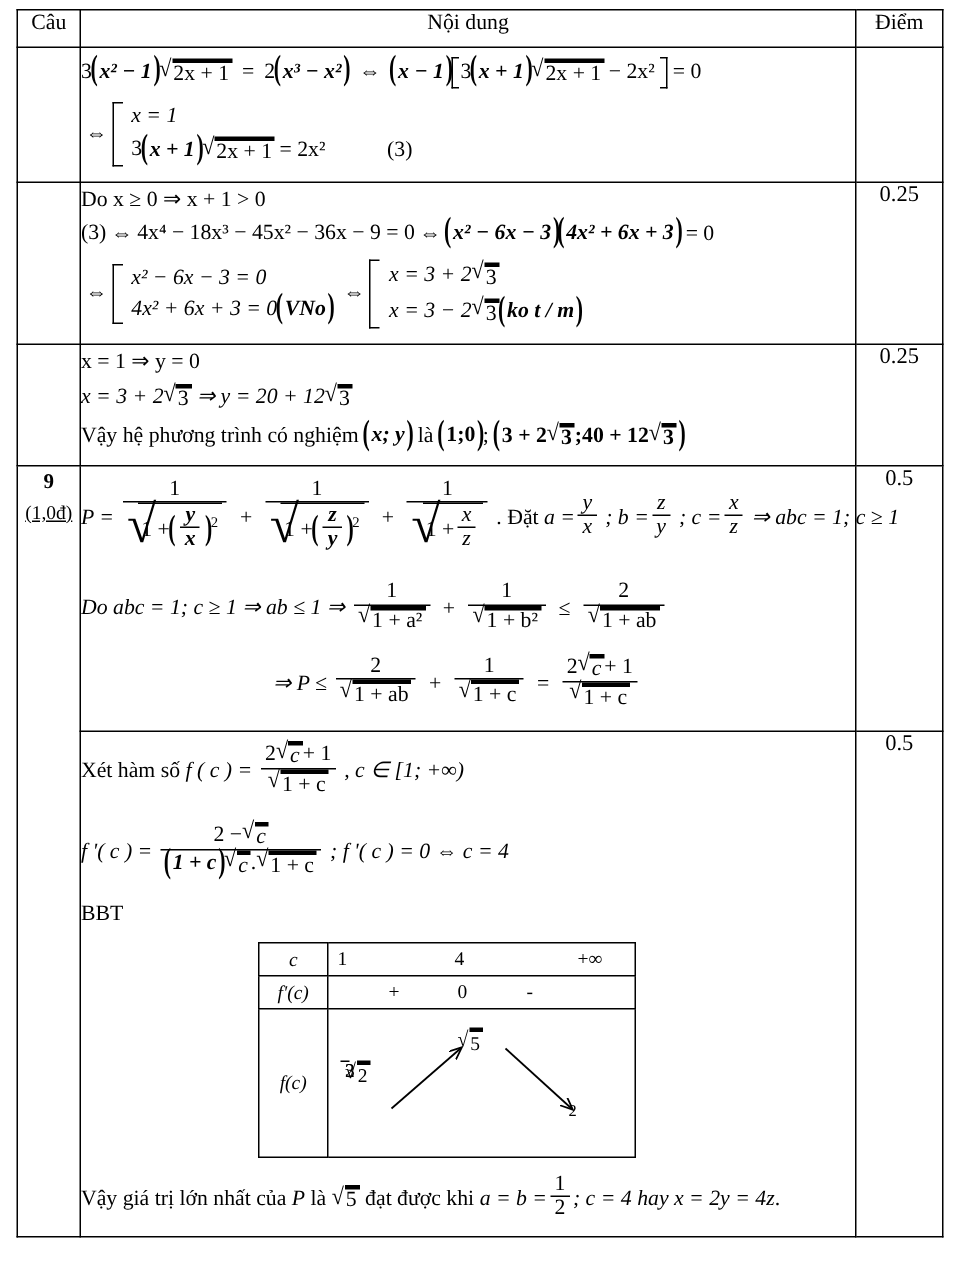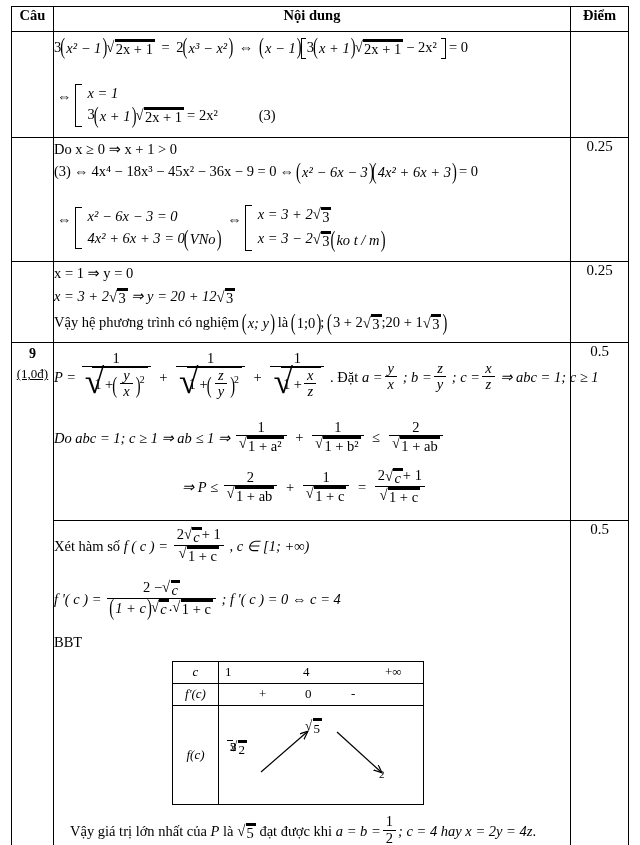--- a/index.html
+++ b/index.html
@@ -21,21 +21,21 @@
   table.sheet td, table.sheet th{
     border:1px solid #000;
     vertical-align:top;
     padding:0;
   }
   .col-cau{width:42px;}
   .col-diem{width:58px;}
 
   thead th{
     text-align:center;
-    font-weight:bold;
+    font-weight:normal;
     font-size:14.5px;
     height:24px;
     vertical-align:middle;
     font-family:"Liberation Serif", serif;
   }
 
   .cell-pad{padding:6px 8px 8px 8px;}
 
   .cau-cell{
     text-align:center;
@@ -95,40 +95,39 @@
 
   .sup{font-size:0.68em;vertical-align:super;}
 
   
   .cases{
     display:inline-block;
     position:relative;
     padding-left:9px;
     vertical-align:middle;
     line-height:1.05;
-    margin-top:16px;
   }
   .cases::before{
     content:"";
     position:absolute;left:0;top:1px;bottom:1px;width:6px;
     border-left:1px solid #000;
     border-top:1px solid #000;
     border-bottom:1px solid #000;
   }
   .cases .ln{display:block;padding:3px 0 3px 4px;white-space:nowrap;}
 
   
   .bk{display:inline-block;position:relative;padding:0 6px;vertical-align:middle;}
   .bk::before,.bk::after{
     position:absolute;top:-1px;bottom:-1px;width:4px;content:"";
   }
   .bk::before{left:0;border-left:1px solid #000;border-top:1px solid #000;border-bottom:1px solid #000;}
   .bk::after{right:0;border-right:1px solid #000;border-top:1px solid #000;border-bottom:1px solid #000;}
 
-  .pren{display:inline-block;position:relative;padding:0 5px;vertical-align:middle;}
+  .pren{display:inline-block;position:relative;padding:0 5px;vertical-align:middle;font-weight:bold;}
   .pren::before{content:"(";position:absolute;left:-1px;top:50%;transform:translateY(-50%) scaleY(1.6);}
   .pren::after{content:")";position:absolute;right:-1px;top:50%;transform:translateY(-50%) scaleY(1.6);}
 
   .op{padding:0 3px;}
 
   
   .bbt-wrap{margin:10px 0 4px 118px;}
   table.bbt{
     border-collapse:collapse;
     table-layout:fixed;
@@ -209,21 +208,21 @@
   </tr>
 
   <tr>
     <td class="cau-cell"></td>
     <td class="cell-pad">
       <div class="mrow tight">x = 1 ⇒ y = 0</div>
       <div class="mrow tight">
         <i class="v">x = 3 + 2</i><span class="sqrt"><span class="rad">3</span></span><i class="v"> ⇒ y = 20 + 12</i><span class="sqrt"><span class="rad">3</span></span>
       </div>
       <div class="mrow">
-        <span>Vậy hệ phương trình có nghiệm </span><span class="pren"><i class="v">x; y</i></span><span> là </span><span class="pren">1;0</span><span>; </span><span class="pren"><span>3 + 2</span><span class="sqrt"><span class="rad">3</span></span><span>;20 + 1</span><span class="sqrt"><span class="rad">3</span></span></span>
+        <span>Vậy hệ phương trình có nghiệm </span><span class="pren"><i class="v">x; y</i></span><span> là </span><span class="pren">1;0</span><span>; </span><span class="pren"><span>3 + 2</span><span class="sqrt"><span class="rad">3</span></span><span>;40 + 12</span><span class="sqrt"><span class="rad">3</span></span></span>
       </div>
     </td>
     <td class="diem-cell">0.25</td>
   </tr>
 
   <tr>
     <td class="cau-cell" rowspan="2">
       <span class="cau-num">9</span>
       <span class="cau-pt">(1,0đ)</span>
     </td>
@@ -332,21 +331,21 @@
                           </span>
                 </span>
                 <span style="left:160px;top:62px;font-size:11px">2</span>
               </div>
             </td>
           </tr>
         </tbody>
               </table>
       </div>
 
-      <div class="mrow" style="margin:12px 0 8px 16px">
+      <div class="mrow" style="margin:12px 0 8px 0">
         <span>Vậy giá trị lớn nhất của </span><i class="v">P</i><span> là </span><span class="sqrt"><span class="rad">5</span></span><span> đạt được khi  </span><i class="v">a = b =</i><span class="frac"><span class="num">1</span><span class="den">2</span></span><i class="v">; c = 4 hay  </i><i class="v">x = 2y = 4z</i><span>.</span>
       </div>
     </td>
     <td class="diem-cell">0.5</td>
   </tr>
 
   </tbody>
 </table>
 </div>
 

